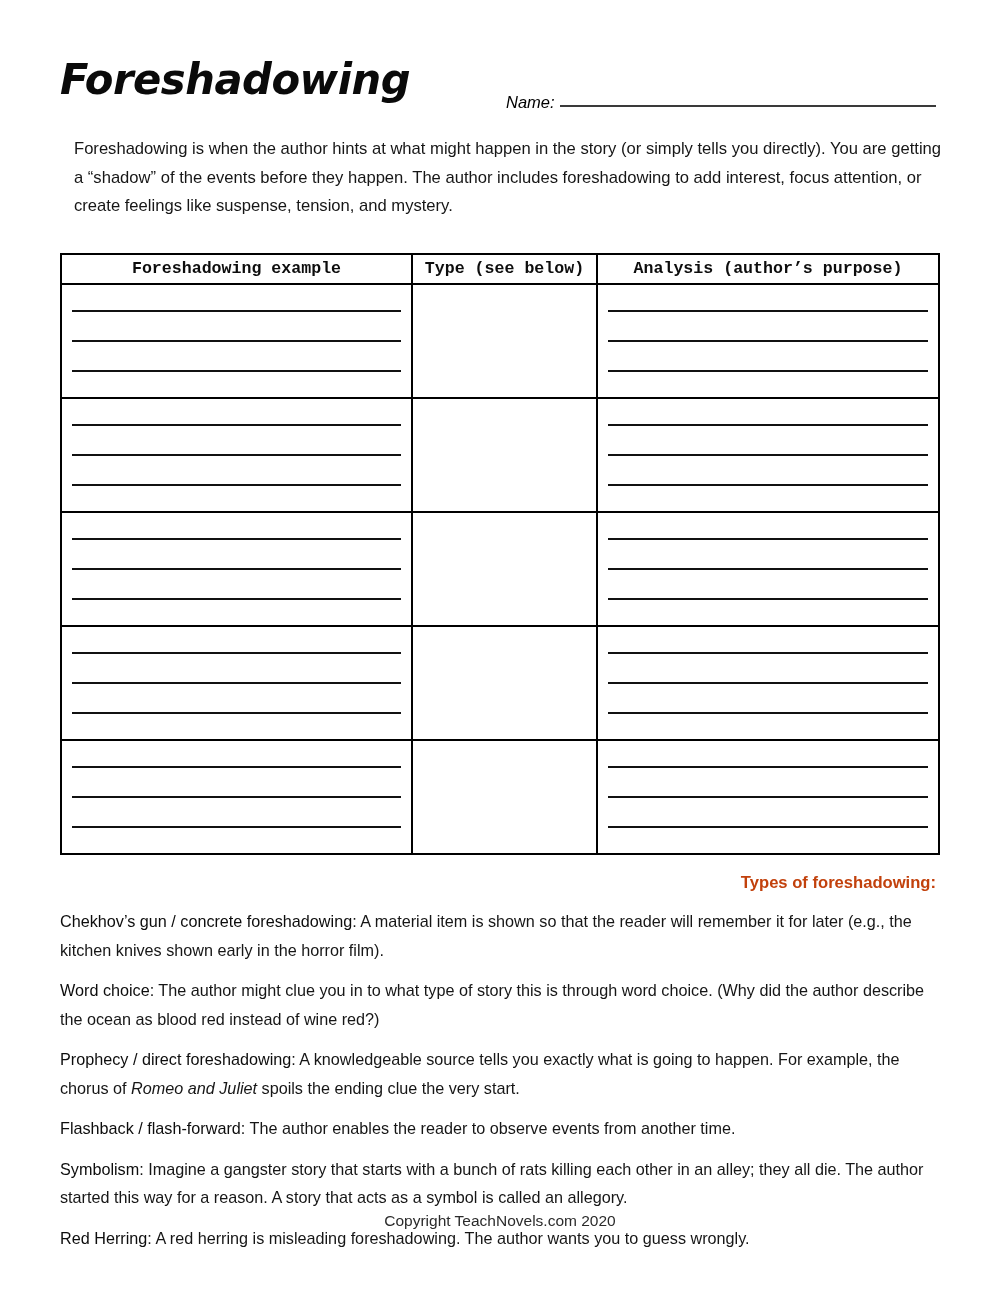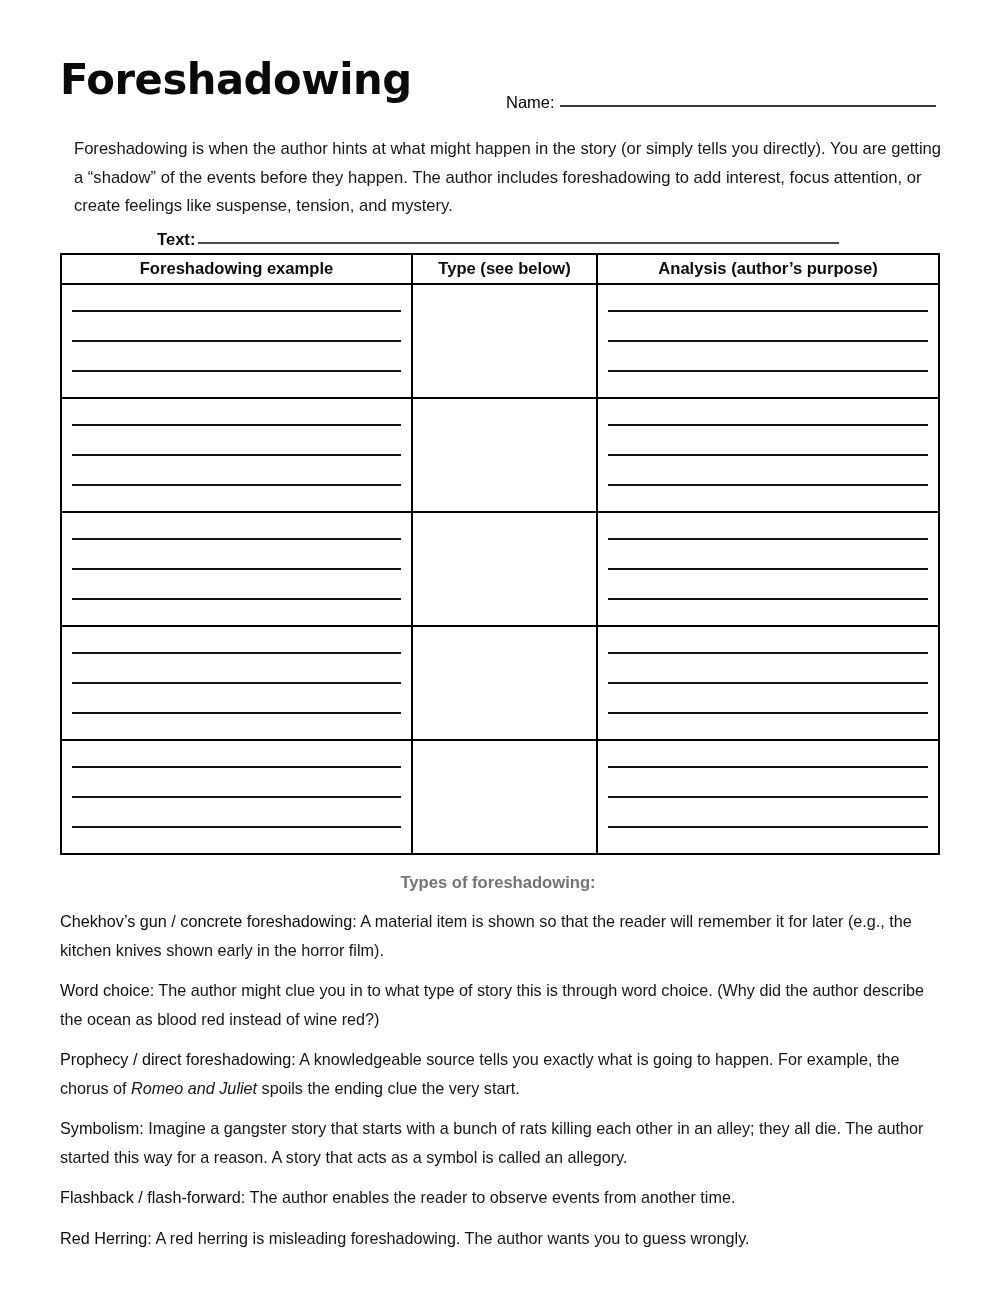--- a/index.html
+++ b/index.html
@@ -23,20 +23,21 @@
     box-sizing: border-box;
   }
 
   
   .header {
     position: absolute;
     left: 60px;
     top: 52px;
     width: 876px;
     height: 66px;
+    font-style: italic;
   }
   .doc-title {
     position: absolute;
     left: 0px;
     top: 0px;
     font-family: "DejaVu Sans", sans-serif;
     font-weight: 700;
     font-size: 43px;
     letter-spacing: -0.5px;
     line-height: 54px;
@@ -112,20 +113,21 @@
     top: 253px;
     width: 876px;
     border-collapse: collapse;
     table-layout: fixed;
   }
   .tbl td, .tbl th {
     border: 2px solid #000000;
     padding: 0;
     margin: 12px;
     vertical-align: top;
+    font-family: Liberation Mono, monospace;
   }
   .tbl th {
     height: 28px;
     font-size: 16.6px;
     font-weight: 700;
     text-align: center;
     vertical-align: middle;
     line-height: 20px;
     color: #0d0d0d;
   }
@@ -154,24 +156,24 @@
   }
   .wline:first-child { margin-top: 8px; }
   .wline:last-child  { margin-bottom: 8px; }
 
   
   .types-heading {
     position: absolute;
     left: 60px;
     top: 873px;
     width: 876px;
-    text-align: center;
+    text-align: right;
     font-size: 16.6px;
     font-weight: 700;
-    color: #737373;
+    color: #c2410c;
   }
   .types-list {
     position: absolute;
     left: 60px;
     top: 907px;
     width: 878px;
   }
   .type-item {
     font-size: 16.2px;
     line-height: 28.5px;
@@ -204,24 +206,20 @@
   <div class="header">
     <div class="doc-title">Foreshadowing</div>
     <div class="name-row">
       <span class="name-label">Name:</span>
       <span class="name-rule"></span>
     </div>
   </div>
 
   <div class="intro">Foreshadowing is when the author hints at what might happen in the story (or simply tells you directly). You are getting a “shadow” of the events before they happen. The author includes foreshadowing to add interest, focus attention, or create feelings like suspense, tension, and mystery.</div>
 
-  <div class="text-row">
-    <span class="text-label">Text:</span>
-    <span class="text-rule"></span>
-  </div>
 
   <table class="tbl">
     <thead>
       <tr>
         <th class="col-example">Foreshadowing example</th>
         <th class="col-type">Type (see below)</th>
         <th class="col-analysis">Analysis (author’s purpose)</th>
       </tr>
     </thead>
     <tbody id="table-body">
@@ -312,19 +310,20 @@
         </tr>
       </tbody>
   </table>
 
   <div class="types-heading">Types of foreshadowing:</div>
 
   <div class="types-list" id="types-list">
       <div class="type-item"><span class="type-term">Chekhov’s gun / concrete foreshadowing</span><span>: A material item is shown so that the reader will remember it for later (e.g., the kitchen knives shown early in the horror film).</span></div>
       <div class="type-item"><span class="type-term">Word choice</span><span>: The author might clue you in to what type of story this is through word choice. (Why did the author describe the ocean as blood red instead of wine red?)</span></div>
       <div class="type-item"><span class="type-term">Prophecy / direct foreshadowing</span><span>: A knowledgeable source tells you exactly what is going to happen. For example, the chorus of </span><span class="ital">Romeo and Juliet</span><span> spoils the ending clue the very start.</span></div>
+      <div class="type-item"><span class="type-term">Flashback / flash-forward</span><span>: The author enables the reader to observe events from another time.</span></div>
       <div class="type-item"><span class="type-term">Symbolism</span><span>: Imagine a gangster story that starts with a bunch of rats killing each other in an alley; they all die. The author started this way for a reason. A story that acts as a symbol is called an allegory.</span></div>
-      <div class="type-item"><span class="type-term">Flashback / flash-forward</span><span>: The author enables the reader to observe events from another time.</span></div>
       <div class="type-item"><span class="type-term">Red Herring</span><span>: A red herring is misleading foreshadowing. The author wants you to guess wrongly.</span></div>
     </div>
 
+  <div class="footer">Copyright TeachNovels.com 2020</div>
 
 </div>
 
 </body></html>

